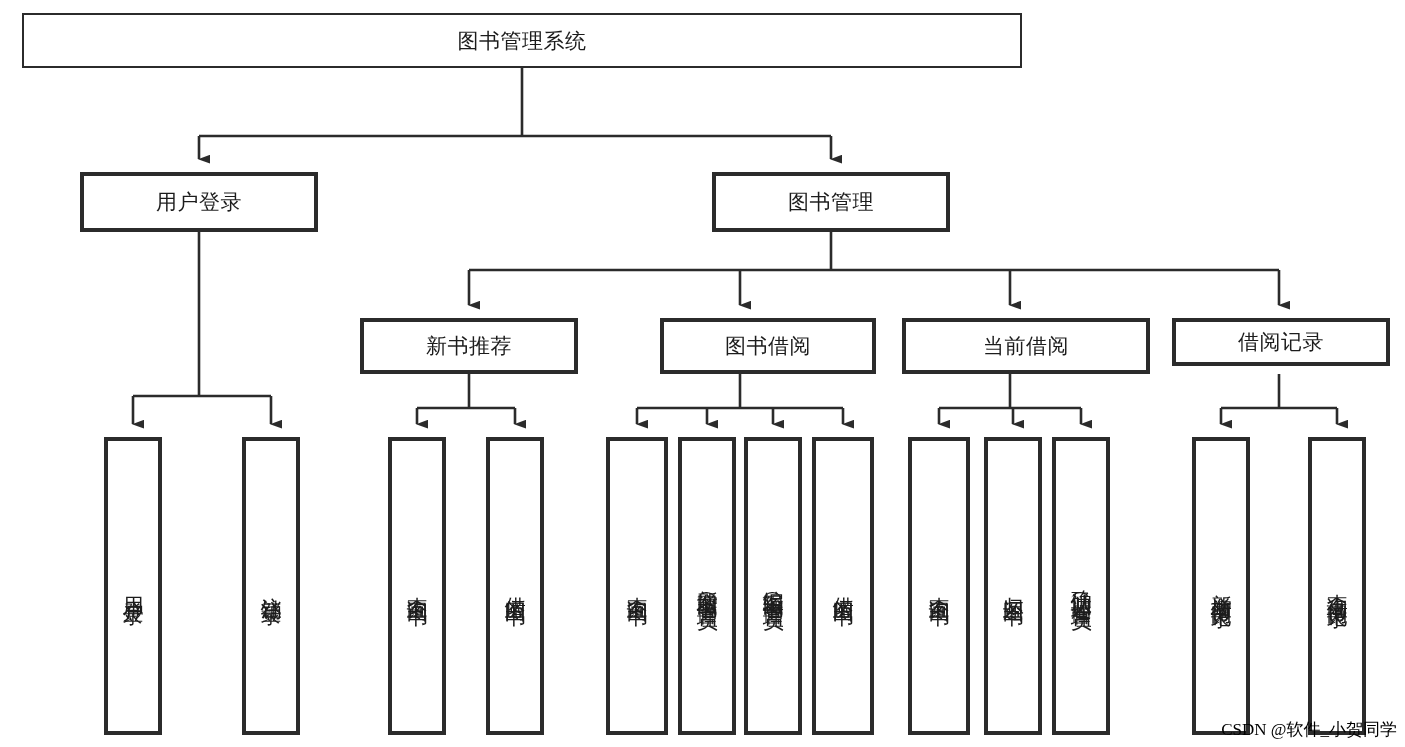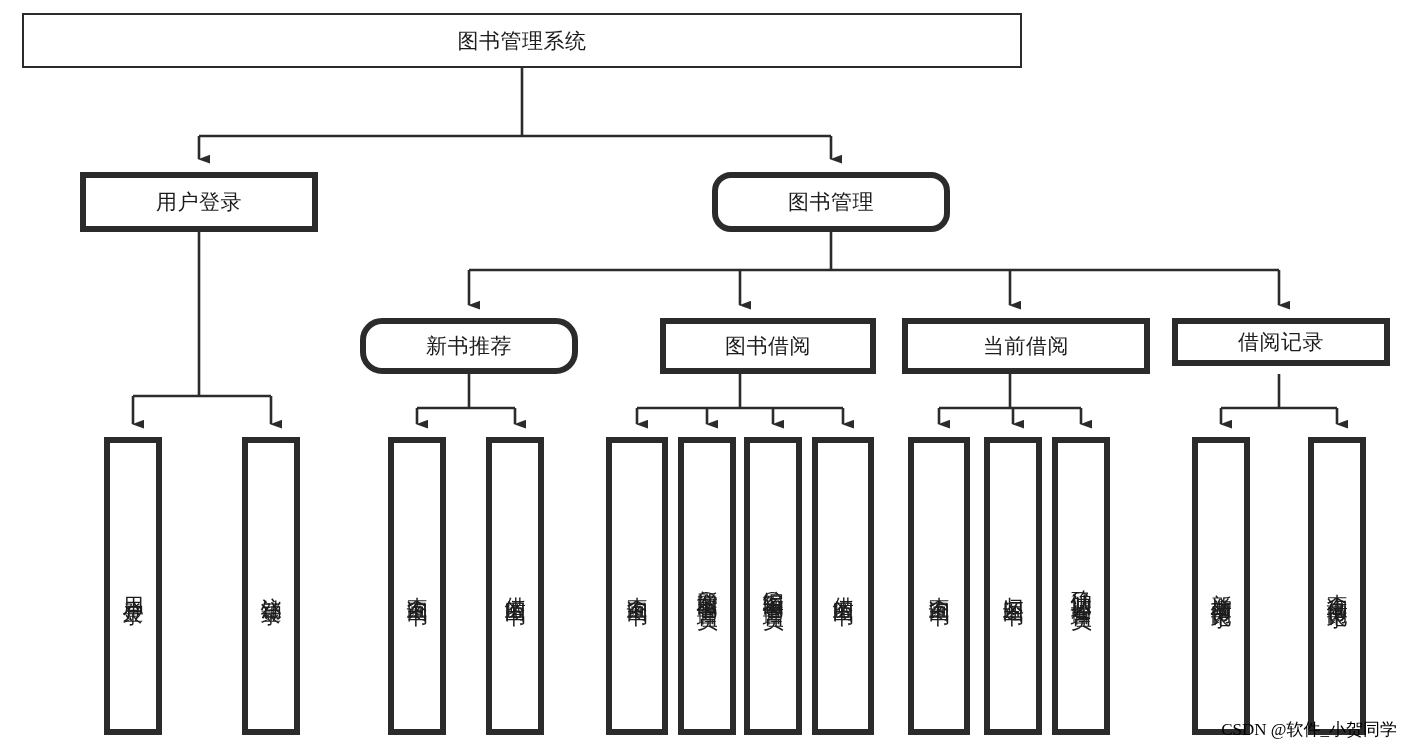--- a/index.html
+++ b/index.html
@@ -21,21 +21,21 @@
     position: absolute;
     left: 0;
     top: 0;
     width: 1405px;
     height: 747px;
   }
   .node-box {
     position: absolute;
     box-sizing: border-box;
     background: #ffffff;
-    border: 6px solid #404040;
+    border: 4px solid #404040;
     display: flex;
     align-items: center;
     justify-content: center;
     overflow: hidden;
   }
   .node-box.root-node {
     border-width: 2px;
   }
   .node-label-h {
     font-size: 21px;
@@ -114,24 +114,24 @@
       </g>
   </svg>
 
   <div id="node-layer">
       <div class="node-box root-node" style="left: 22px; top: 13px; width: 1000px; height: 55px; border-color: rgb(43, 43, 43); background: rgb(255, 255, 255);">
         <span class="node-label-h" style="color: rgb(28, 28, 28); text-align: right;">图书管理系统</span>
       </div>
       <div class="node-box" style="left: 80px; top: 172px; width: 238px; height: 60px; border-color: rgb(43, 43, 43); background: rgb(255, 255, 255);">
         <span class="node-label-h" style="color: rgb(28, 28, 28);">用户登录</span>
       </div>
-      <div class="node-box" style="left: 712px; top: 172px; width: 238px; height: 60px; border-color: rgb(43, 43, 43); background: rgb(255, 255, 255); border-radius: 19px;">
+      <div class="node-box" style="left: 712px; top: 172px; width: 238px; height: 60px; border-color: rgb(43, 43, 43); background: rgb(255, 255, 255);">
         <span class="node-label-h" style="color: rgb(28, 28, 28);">图书管理</span>
       </div>
-      <div class="node-box" style="left: 360px; top: 318px; width: 218px; height: 56px; border-color: rgb(43, 43, 43); background: rgb(255, 255, 255); border-radius: 22px;">
+      <div class="node-box" style="left: 360px; top: 318px; width: 218px; height: 56px; border-color: rgb(43, 43, 43); background: rgb(255, 255, 255);">
         <span class="node-label-h" style="color: rgb(28, 28, 28);">新书推荐</span>
       </div>
       <div class="node-box" style="left: 660px; top: 318px; width: 216px; height: 56px; border-color: rgb(43, 43, 43); background: rgb(255, 255, 255);">
         <span class="node-label-h" style="color: rgb(28, 28, 28);">图书借阅</span>
       </div>
       <div class="node-box" style="left: 902px; top: 318px; width: 248px; height: 56px; border-color: rgb(43, 43, 43); background: rgb(255, 255, 255);">
         <span class="node-label-h" style="color: rgb(28, 28, 28);">当前借阅</span>
       </div>
       <div class="node-box" style="left: 1172px; top: 318px; width: 218px; height: 48px; border-color: rgb(43, 43, 43); background: rgb(255, 255, 255);">
         <span class="node-label-h" style="color: rgb(28, 28, 28);">借阅记录</span>

